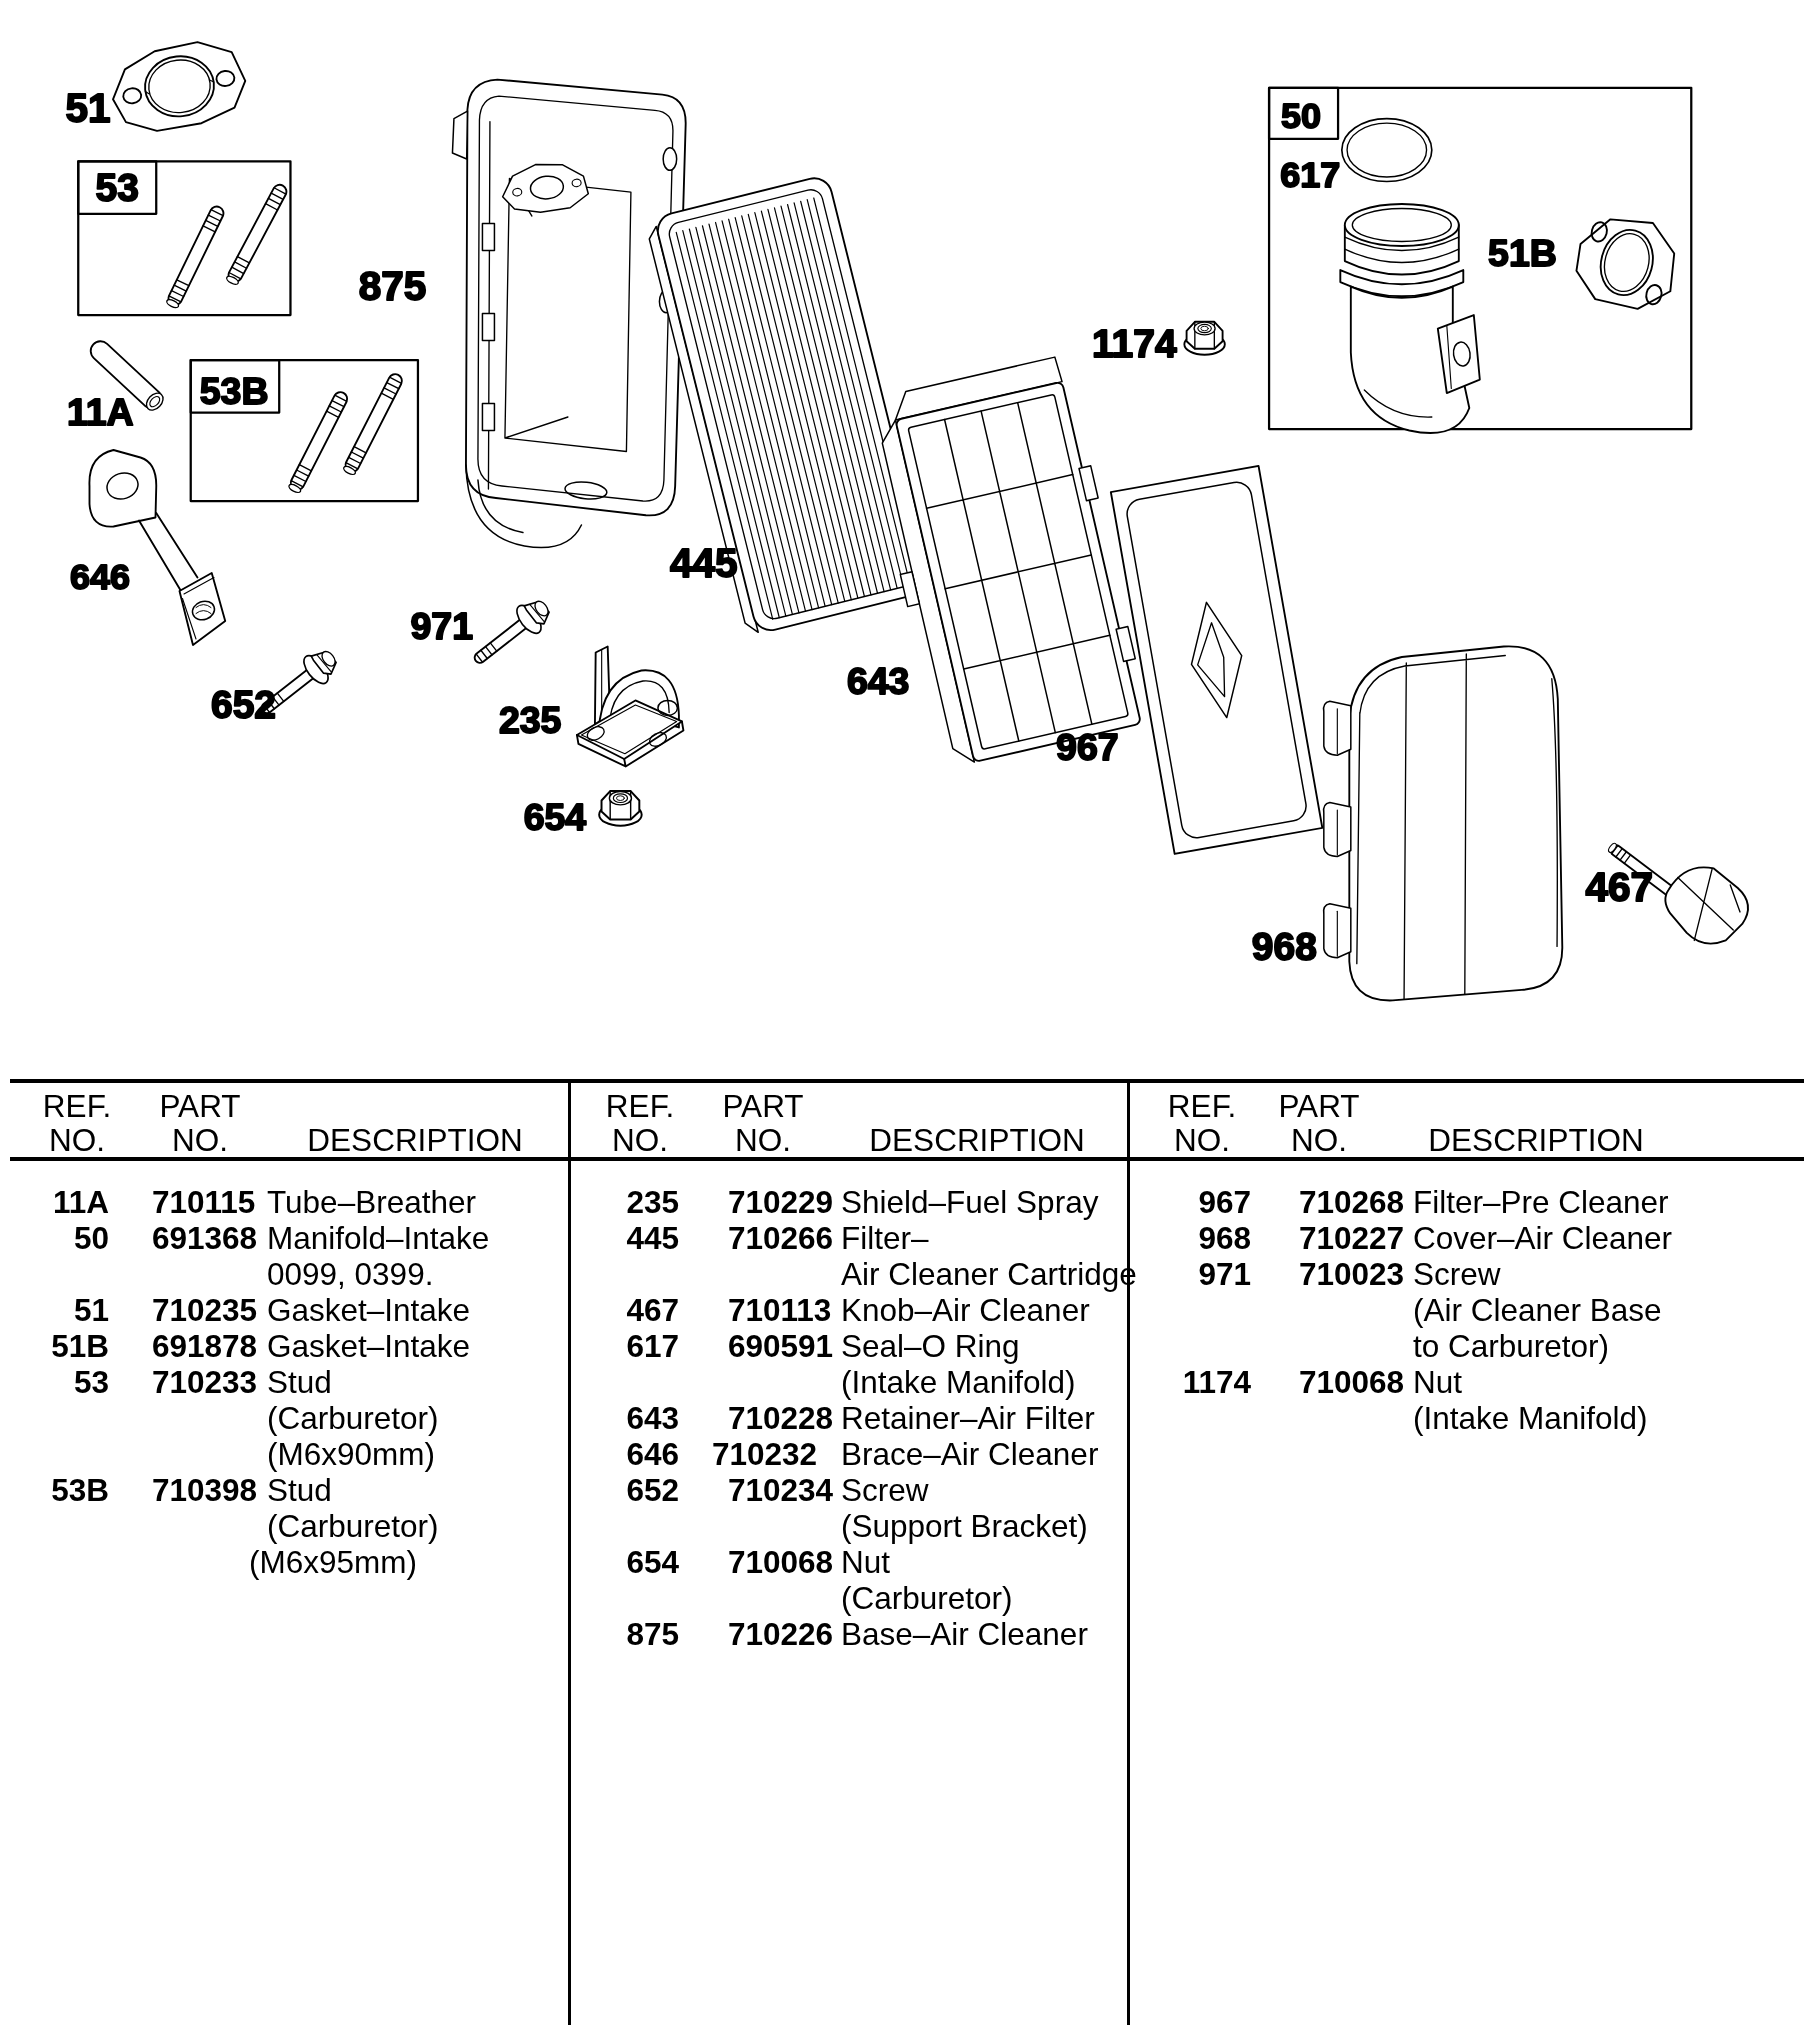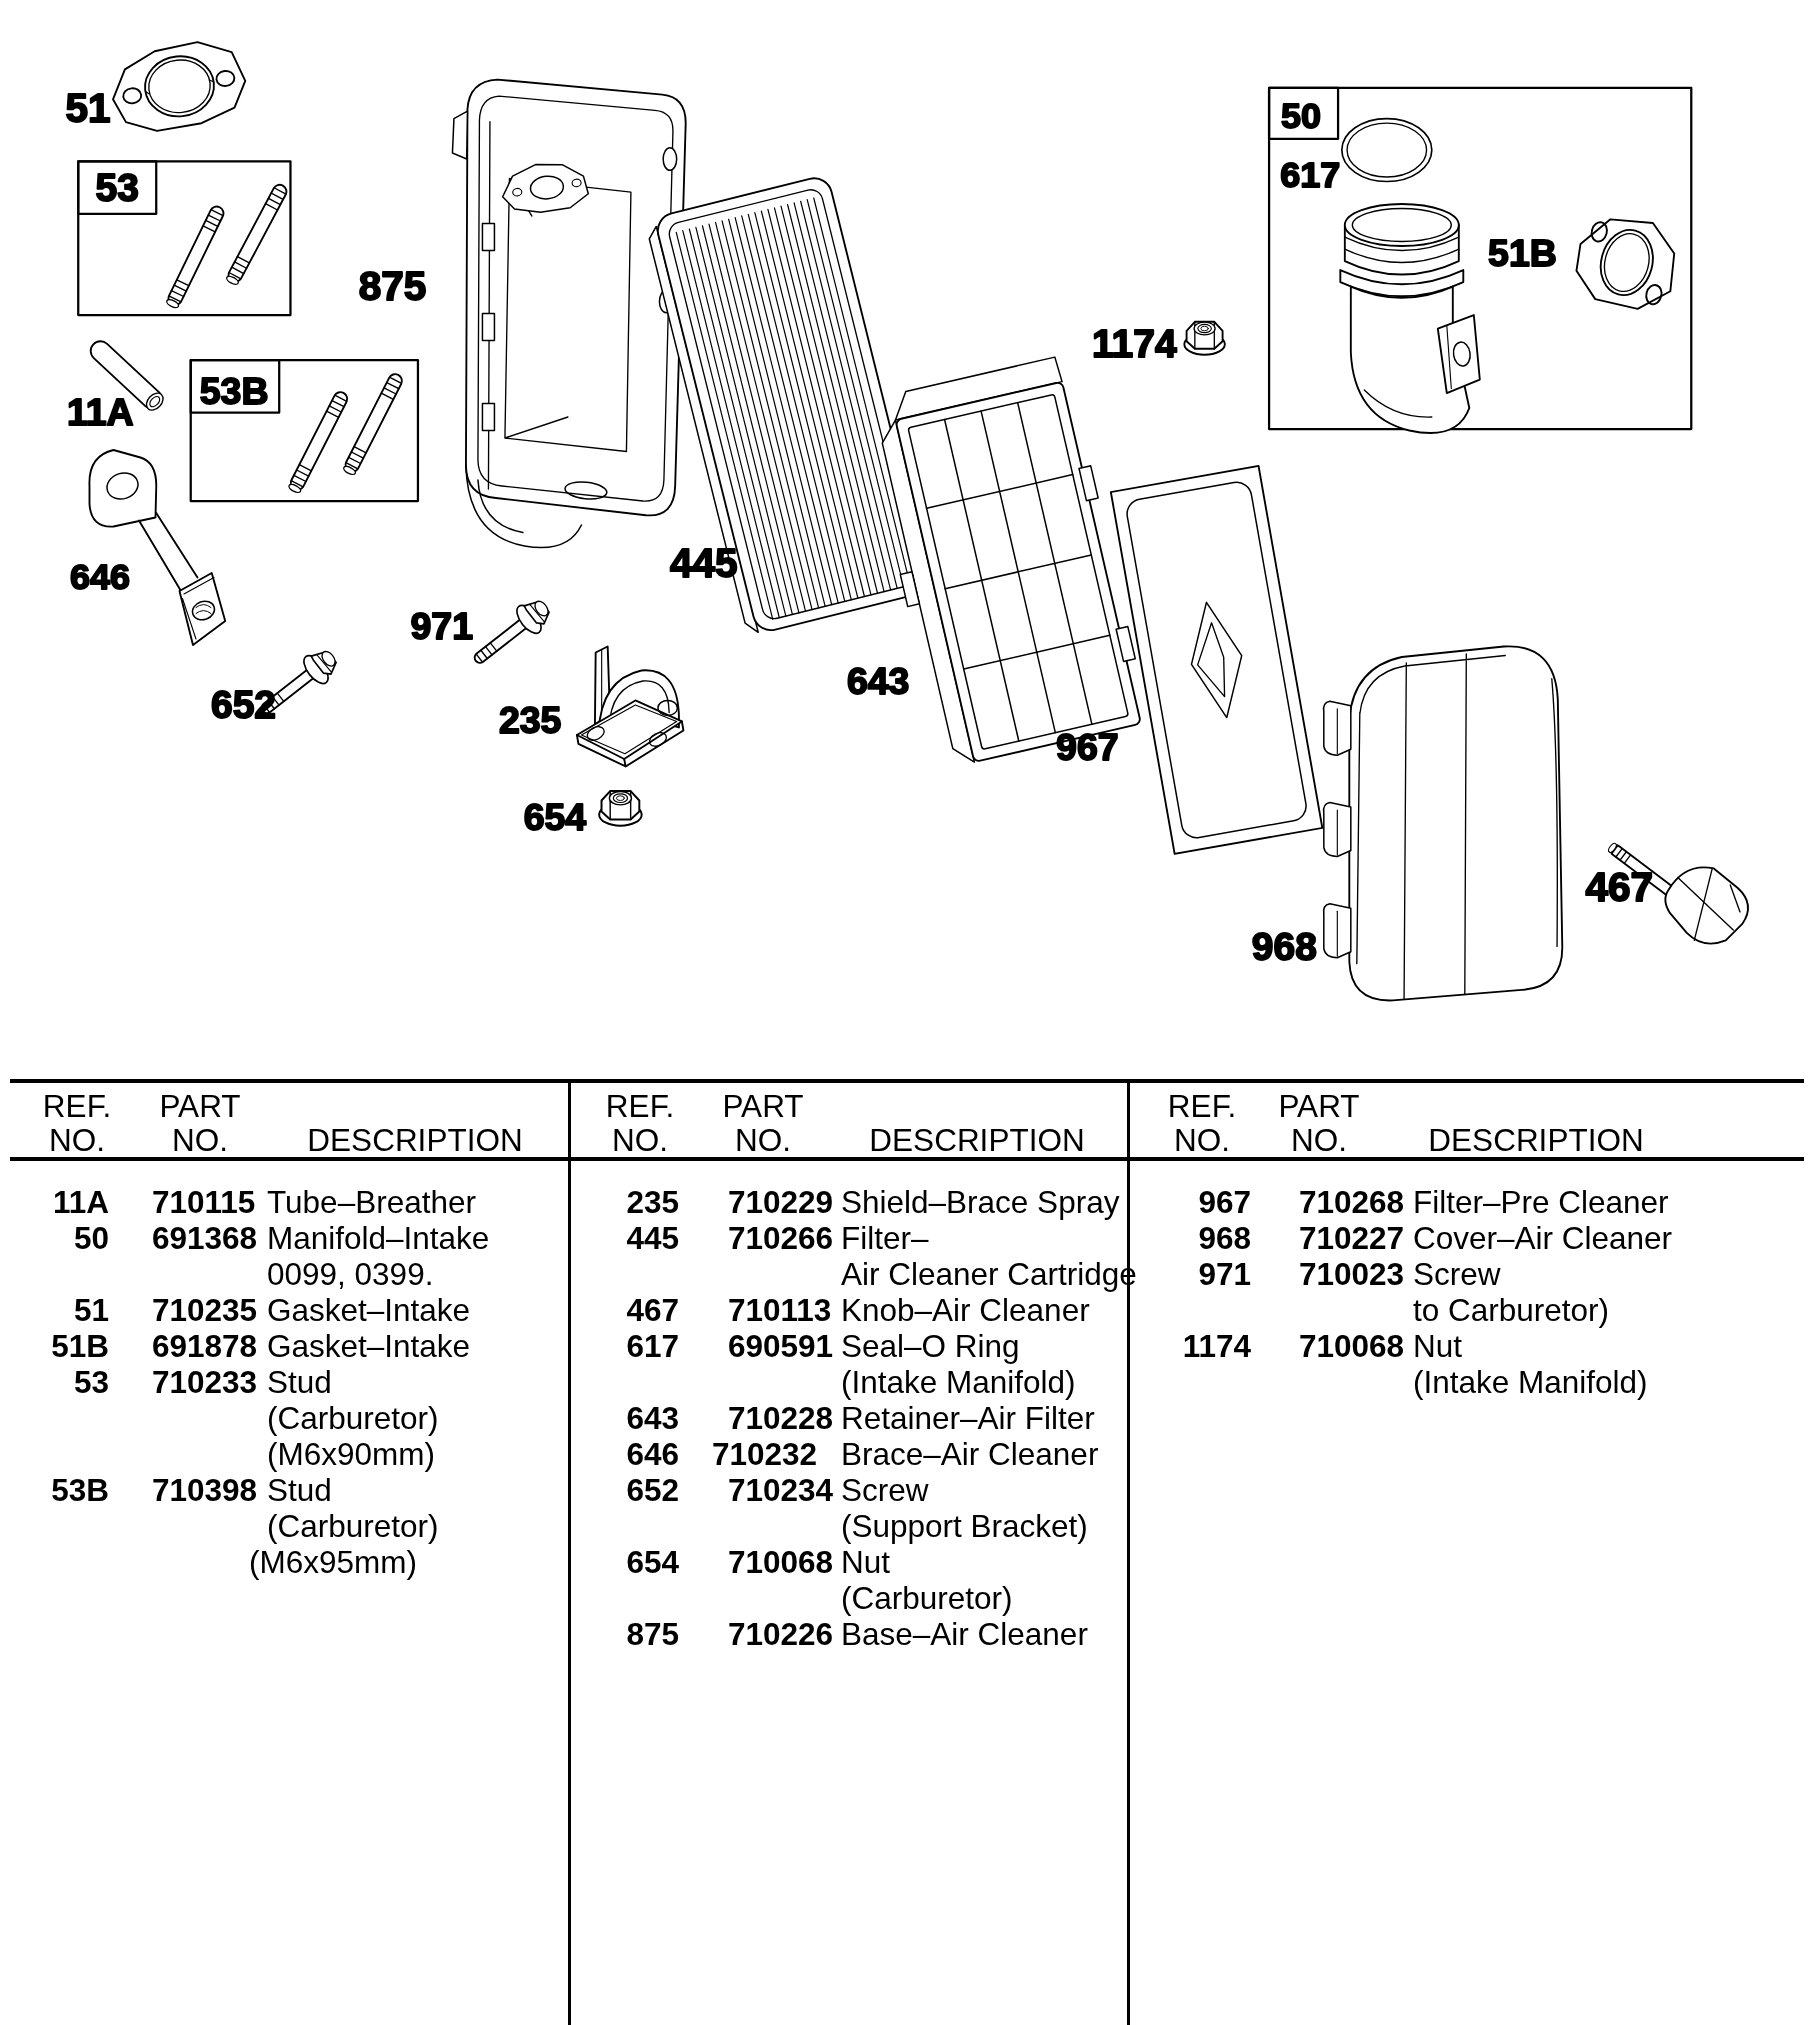--- a/index.html
+++ b/index.html
@@ -313,21 +313,21 @@
     <span class="hdr" style="left:640px;top:1089px;">REF.</span>
     <span class="hdr" style="left:763px;top:1089px;">PART</span>
     <span class="hdr" style="left:640px;top:1123px;">NO.</span>
     <span class="hdr" style="left:763px;top:1123px;">NO.</span>
     <span class="hdr" style="left:977px;top:1123px;">DESCRIPTION</span>
     <div class="rows" style="left:568px;top:1185px;width:559px;">
 
         <div class="prow">
           <span class="pref" style="width:111px;">235</span>
           <span class="ppart" style="left:160px;">710229</span>
-          <span class="pdesc" style="left:273px;">Shield–Brace Spray</span>
+          <span class="pdesc" style="left:273px;">Shield–Fuel Spray</span>
         </div>
 
         <div class="prow">
           <span class="pref" style="width:111px;">445</span>
           <span class="ppart" style="left:160px;">710266</span>
           <span class="pdesc" style="left:273px;">Filter–</span>
         </div>
 
         <div class="prow">
           <span class="pref" style="width:111px;"></span>
@@ -417,20 +417,25 @@
           <span class="ppart" style="left:172px;">710227</span>
           <span class="pdesc" style="left:286px;">Cover–Air Cleaner</span>
         </div>
 
         <div class="prow">
           <span class="pref" style="width:124px;">971</span>
           <span class="ppart" style="left:172px;">710023</span>
           <span class="pdesc" style="left:286px;">Screw</span>
         </div>
 
+        <div class="prow">
+          <span class="pref" style="width:124px;"></span>
+          <span class="ppart" style="left:172px;"></span>
+          <span class="pdesc" style="left:286px;">(Air Cleaner Base</span>
+        </div>
 
         <div class="prow">
           <span class="pref" style="width:124px;"></span>
           <span class="ppart" style="left:172px;"></span>
           <span class="pdesc" style="left:286px;">to Carburetor)</span>
         </div>
 
         <div class="prow">
           <span class="pref" style="width:124px;">1174</span>
           <span class="ppart" style="left:172px;">710068</span>

